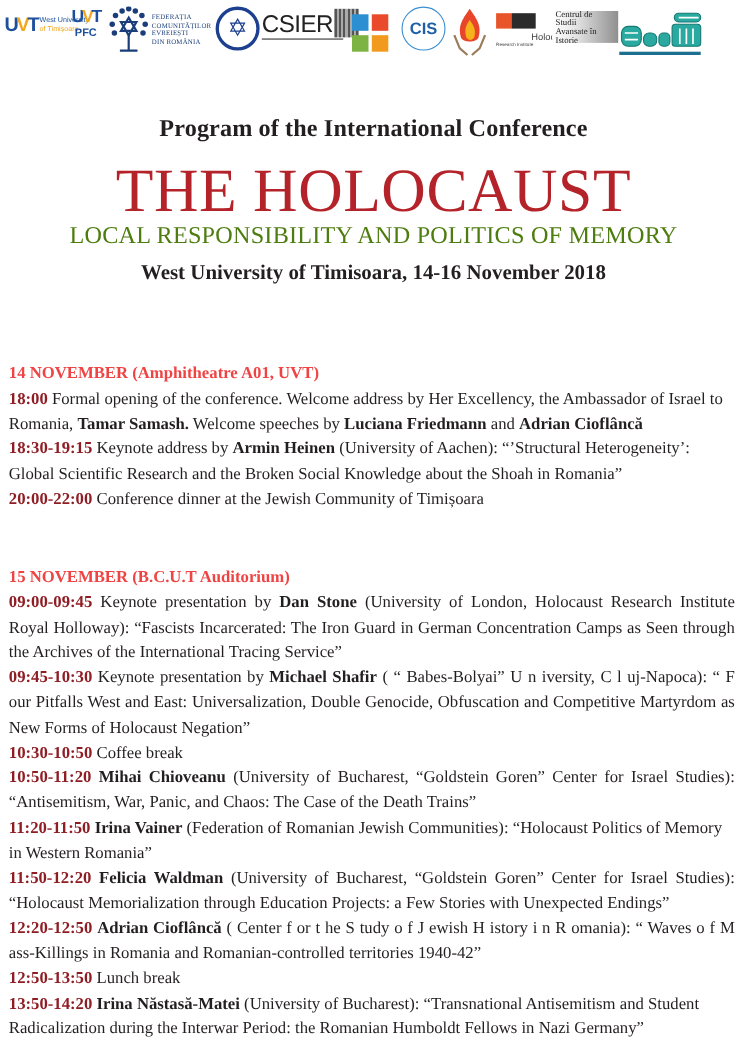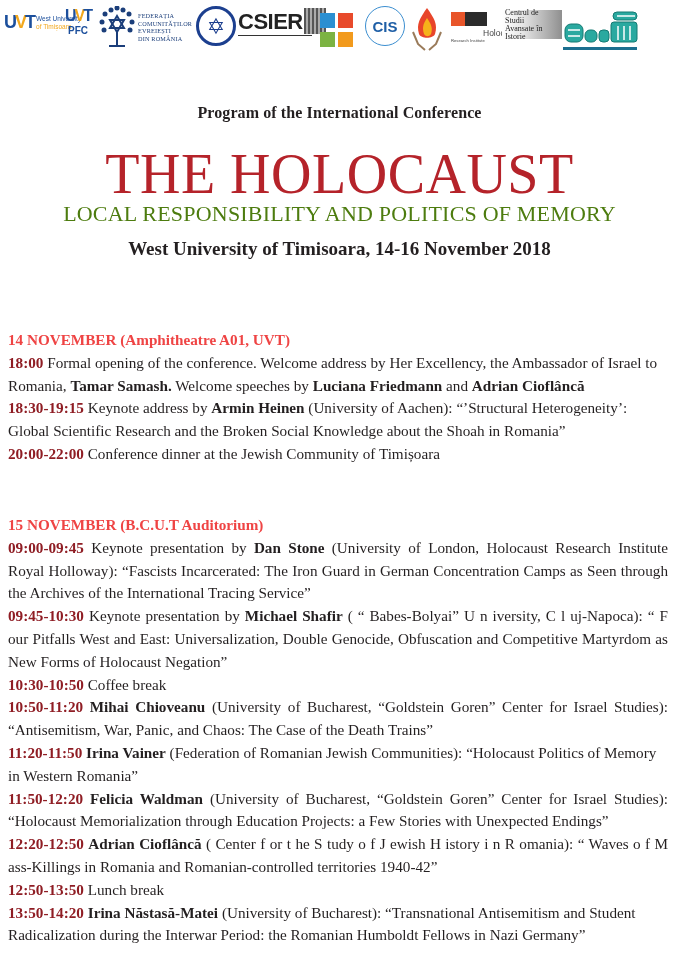--- a/index.html
+++ b/index.html
@@ -25,21 +25,21 @@
     
     .fed { left: 99px; top: 2px; }
     .fed .txt { font-family: "Liberation Serif", serif; font-size: 6.2px; line-height: 7.5px; color: #1b3e7a; margin-left: 3px; letter-spacing: 0.2px; }
 
     
     .seal { left: 196px; top: 2px; }
     .seal .circle { width: 40px; height: 40px; border-radius: 50%; border: 3px solid #1c3f8f; display: flex; align-items: center; justify-content: center; color: #1c3f8f; font-size: 22px; font-family: "DejaVu Sans", sans-serif; }
 
     
     .csier { left: 238px; top: 4px; flex-direction: column; align-items: flex-start; }
-    .csier .row { display: flex; align-items: flex-end; font-weight: bold; }
+    .csier .row { display: flex; align-items: flex-end; }
     .csier .mark { font-family: "Liberation Sans", sans-serif; font-size: 22px; color: #222; letter-spacing: -0.5px; line-height: 24px; }
     .csier .bldg { width: 22px; height: 26px; background: repeating-linear-gradient(90deg, #555 0 2px, #aaa 2px 4px); margin-left: 1px; }
     .csier .sub { font-size: 4px; color: #333; border-top: 1px solid #333; width: 74px; margin-top: 1px; height: 6px; }
 
     
     .isei { left: 320px; top: 8px; width: 34px; height: 36px; display: grid; grid-template-columns: 1fr 1fr; gap: 2px; }
     .isei div { width: 15px; height: 15px; }
 
     
     .cis { left: 365px; top: 2px; }
@@ -58,21 +58,21 @@
 
     
     .csai { left: 502px; top: 6px; width: 60px; height: 29px; background: linear-gradient(90deg, #ffffff 0%, #e5e5e5 35%, #8f8f8f 100%); }
     .csai .txt { font-family: "Liberation Serif", serif; font-size: 8px; line-height: 8px; color: #222; padding-left: 3px; padding-top: 1px; }
 
     
     .bcut { left: 563px; top: 6px; flex-direction: column; align-items: flex-start; }
     .bcut .sub { width: 74px; height: 3px; background: #1c6f8f; margin-top: 1px; }
 
     
-    .prog-title { position: absolute; top: 104px; left: 0; width: 679px; text-align: center; font-size: 16px; font-weight: bold; color: #231f20; letter-spacing: 0.1px; }
+    .prog-title { position: absolute; top: 104px; left: 0; width: 679px; text-align: center; font-size: 22px; font-weight: bold; color: #231f20; letter-spacing: 0.1px; }
     .main-title { position: absolute; top: 152px; left: 0; width: 679px; text-align: center; font-size: 56px; color: #b5232a; letter-spacing: 0.5px; line-height: 44px; }
     .sub-title { position: absolute; top: 201px; left: 0; width: 679px; text-align: center; font-size: 22px; color: #4d7c0f; letter-spacing: 0.2px; }
     .place-date { position: absolute; top: 238px; left: 0; width: 679px; text-align: center; font-size: 19px; font-weight: bold; color: #231f20; }
 
     
     .day { position: absolute; left: 8px; width: 660px; font-size: 15.2px; line-height: 22.8px; color: #231f20; }
     .day1 { top: 329px; }
     .day2 { top: 514px; }
     .day-head { color: #ef4444; font-weight: bold; }
     .time { color: #8f1d24; font-weight: bold; }

